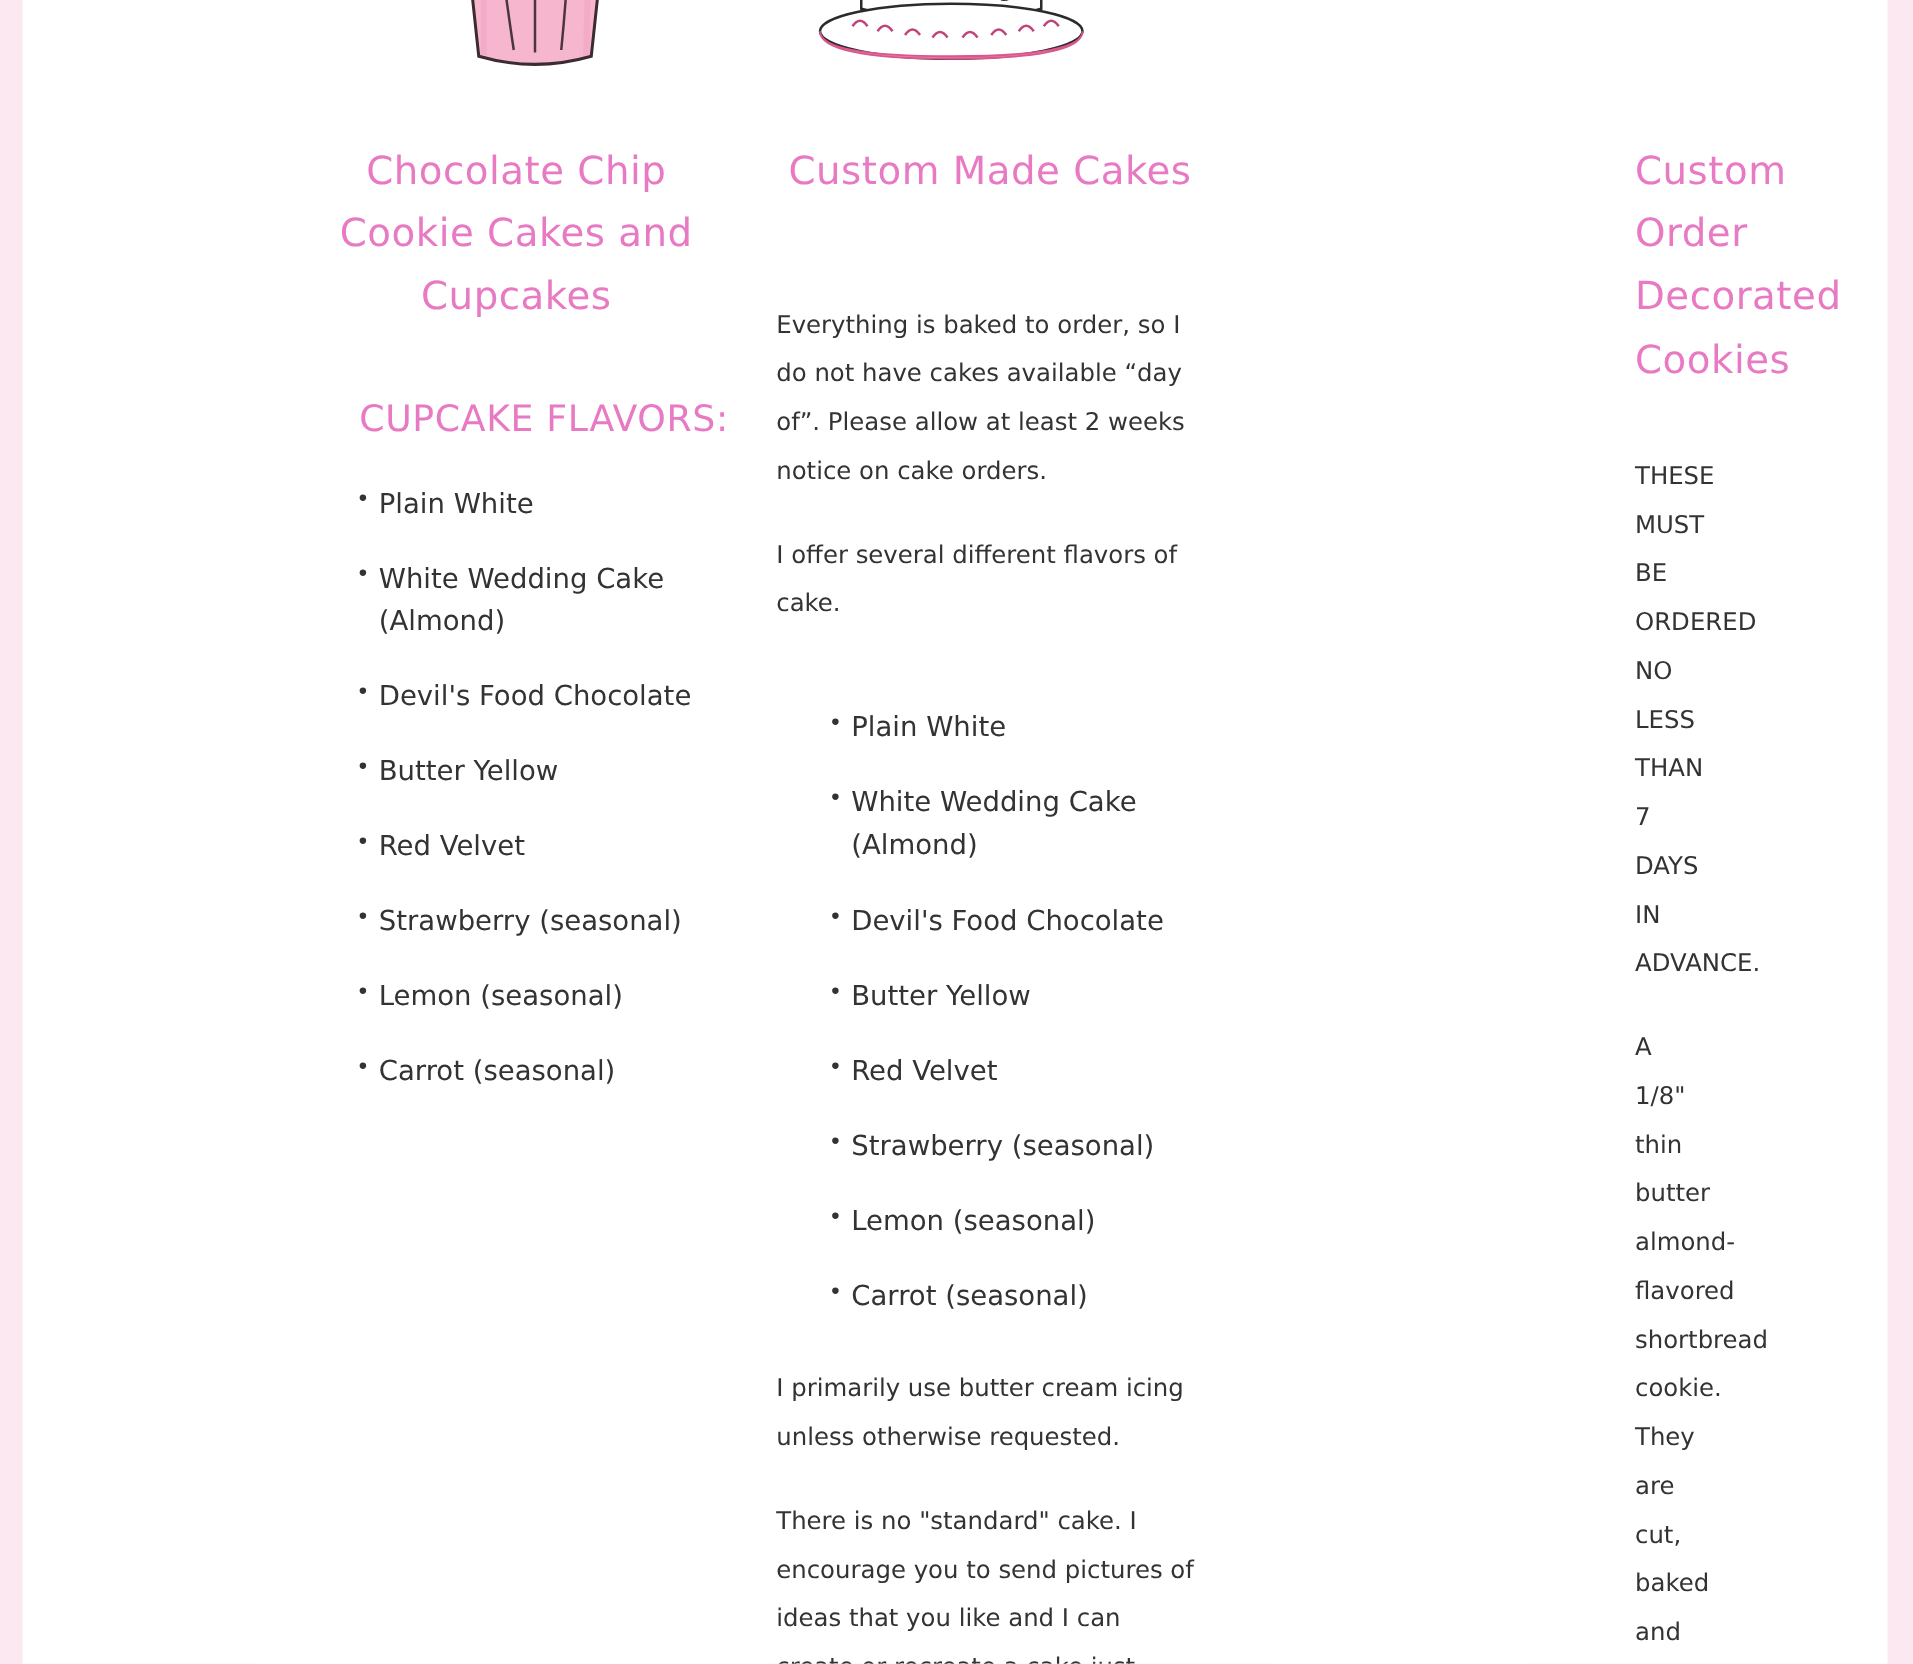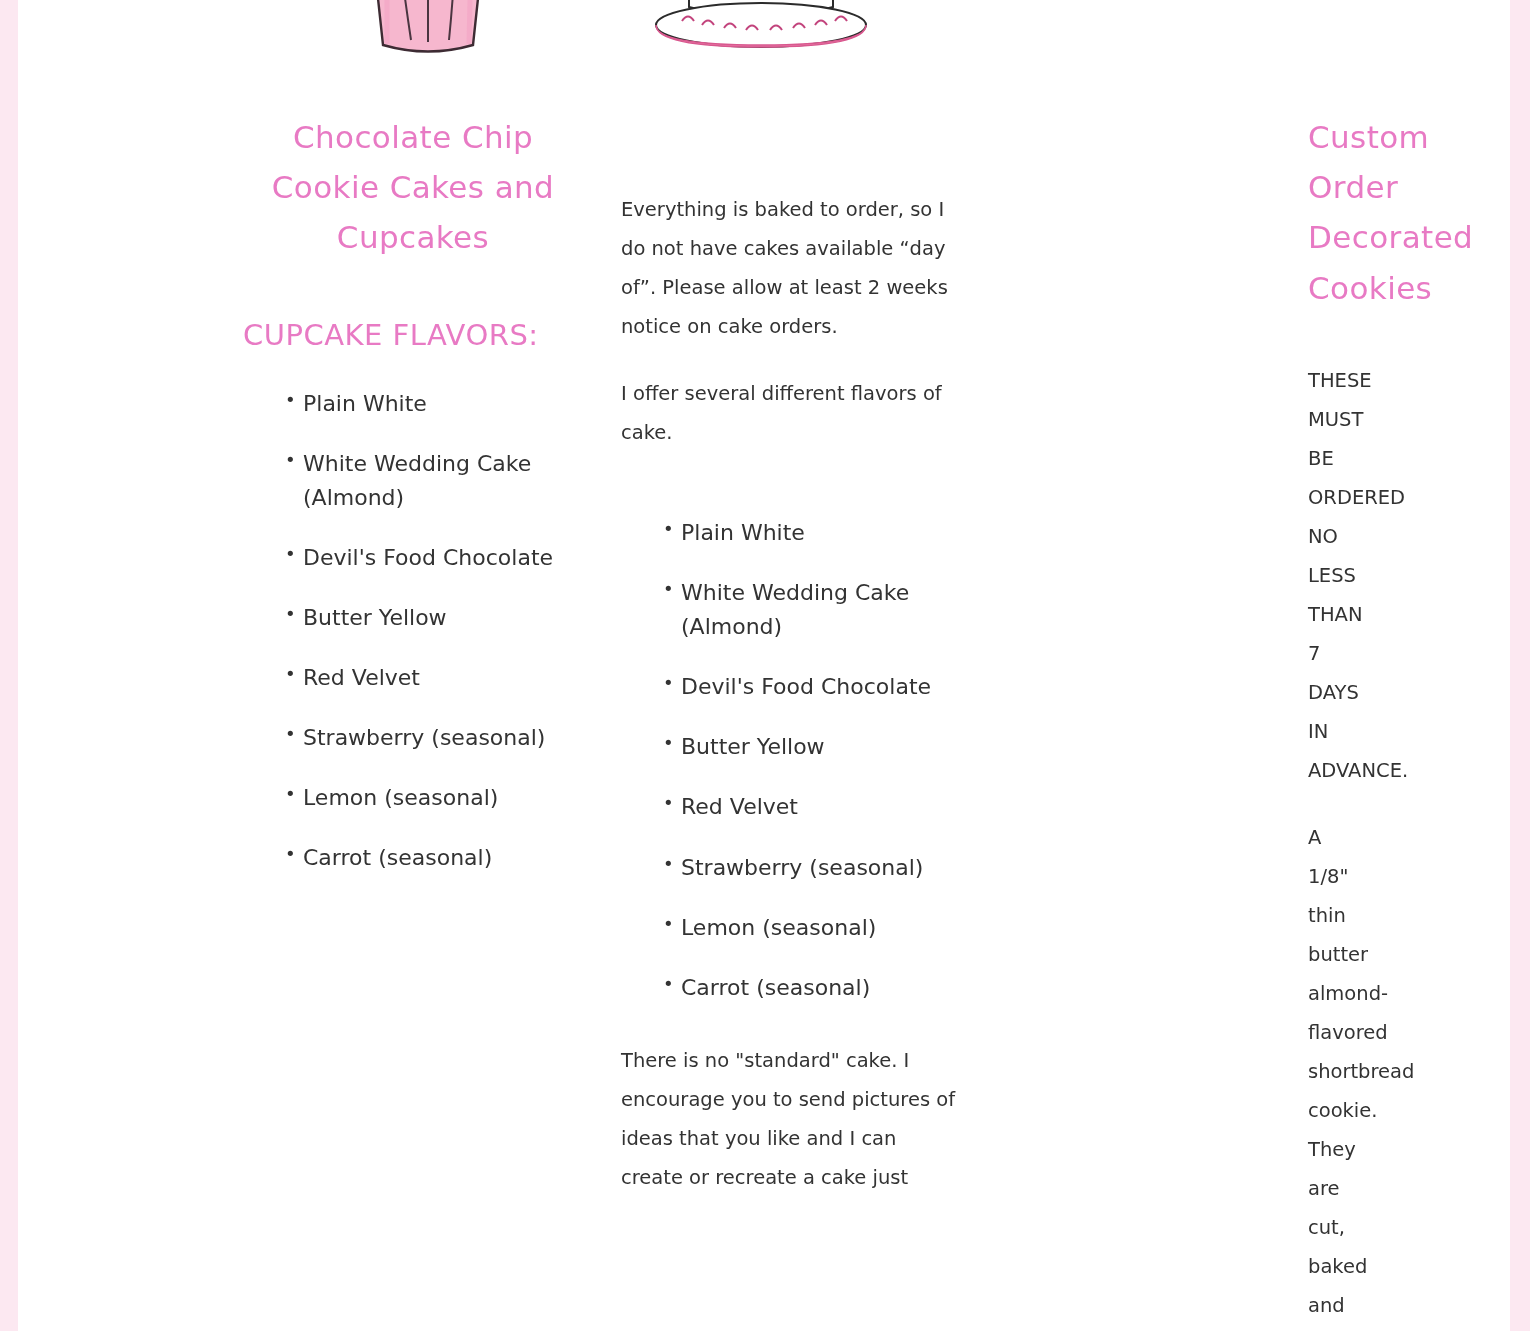--- a/index.html
+++ b/index.html
@@ -89,21 +89,21 @@
     margin: 0;
     text-align: center;
     font-family: "DejaVu Sans", sans-serif;
   }
   .sub-heading {
     color: #e87ac4;
     font-weight: normal;
     font-size: 29px;
     line-height: 1.72;
     margin: 0;
-    text-align: left;
+    text-align: right;
     letter-spacing: 0.5px;
   }
   .sub-heading.left-align { text-align: left; }
 
   
   p.body {
     color: #333333;
     font-size: 19.5px;
     line-height: 2.0;
     margin: 0 0 28px 0;
@@ -207,20 +207,21 @@
               <path d="M100 135 q6 -9 12 0"></path>
                 <path d="M124 135 q6 -9 12 0"></path>
                 <path d="M147 133 q6 -9 12 0"></path>
               <path d="M169 130 q6 -9 12 0"></path>
                 <path d="M189 126 q6 -9 12 0"></path>
             </g>
           </svg>
         </div>
         <div class="spacer-xl"></div>
 
+        <h2 class="heading">Custom Made Cakes</h2>
 
         <div class="spacer-lg"></div>
 
         <p class="body">Everything is baked to order, so I do not have cakes available “day of”.  Please allow at least 2 weeks notice on cake orders.</p>
         <p class="body">I offer several different flavors of cake.</p>
 
         <div class="spacer-xs"></div>
 
 
         <div class="spacer-sm"></div>
@@ -231,20 +232,21 @@
           <li>Devil's Food Chocolate</li>
           <li>Butter Yellow</li>
           <li>Red Velvet</li>
           <li>Strawberry (seasonal)</li>
           <li>Lemon (seasonal)</li>
           <li>Carrot (seasonal)</li>
         </ul>
 
         <div class="spacer-xs"></div>
 
+        <p class="body">I primarily use butter cream icing unless otherwise requested.</p>
         <p class="body">There is no "standard" cake.  I encourage you to send pictures of ideas that you like and I can create or recreate a cake just</p>
       </div>
 
       <div class="col col-right">
         <div class="illo-wrap">
           <svg class="illo-cookies" viewBox="0 0 320 180">
             <g fill="#f4803f" stroke="#1b3a8c" stroke-width="3">
               <circle cx="42" cy="36" r="28"></circle>
                 <circle cx="105" cy="28" r="28"></circle>
               <circle cx="172" cy="34" r="28"></circle>

